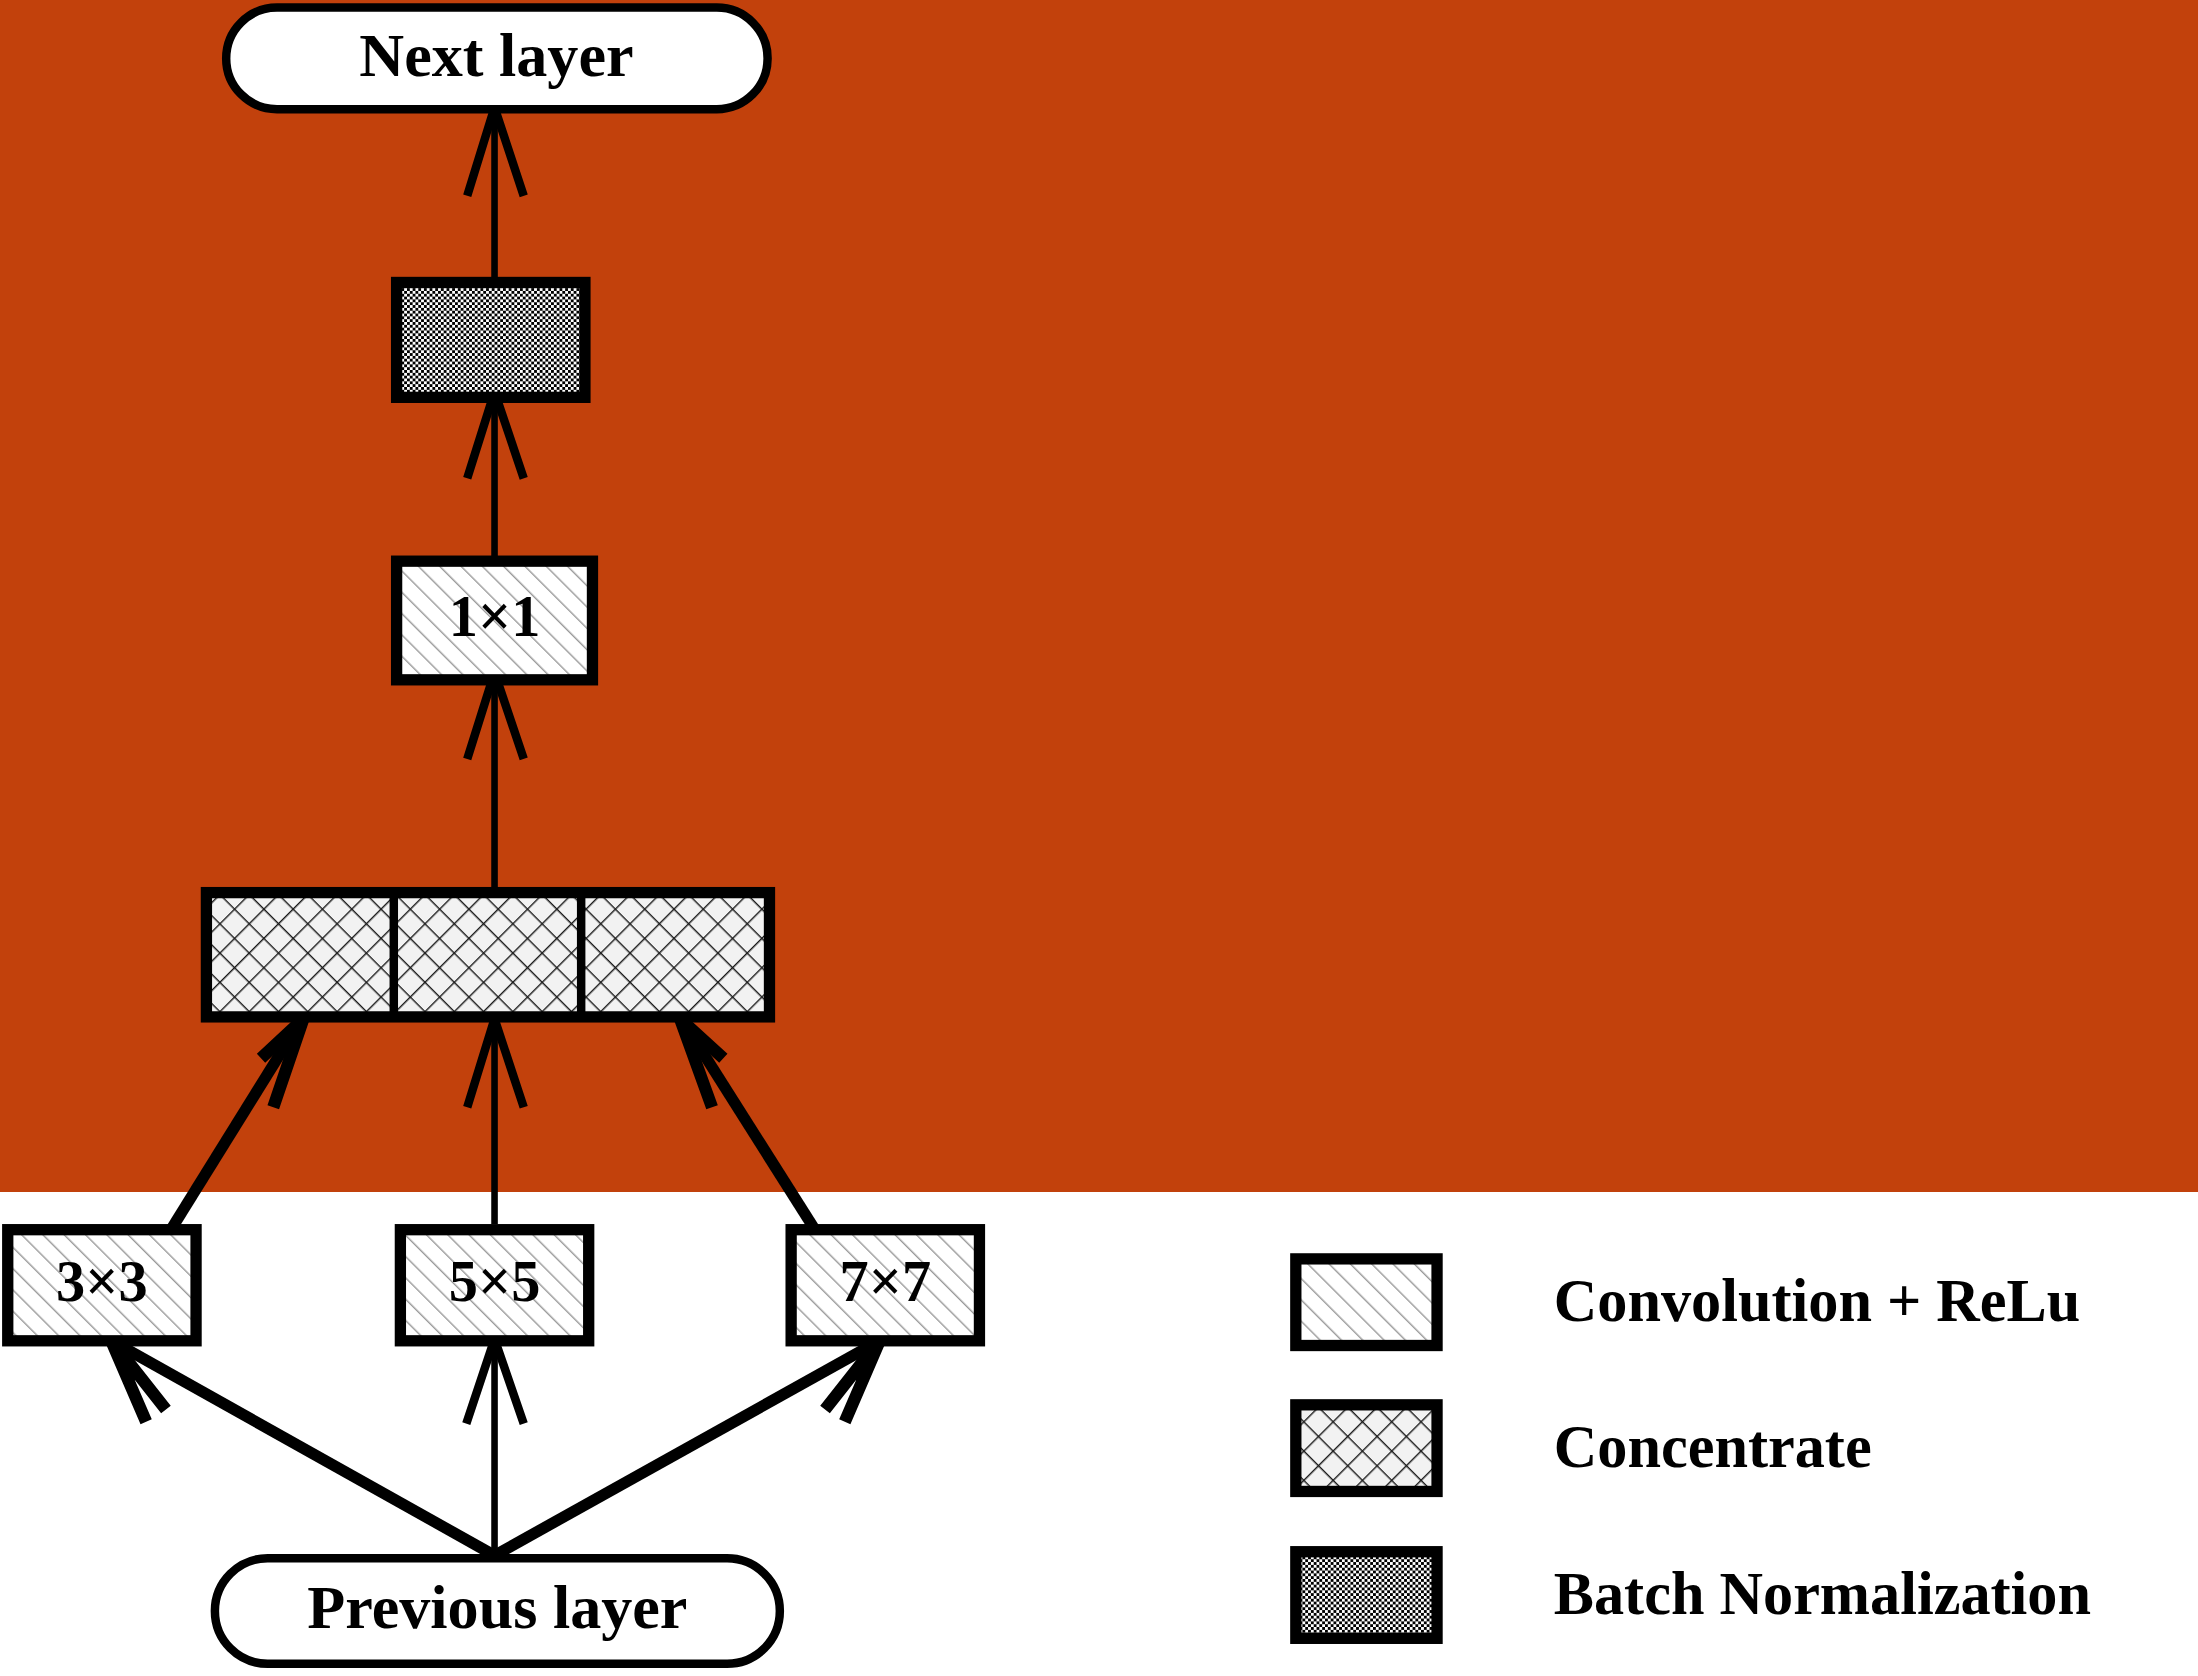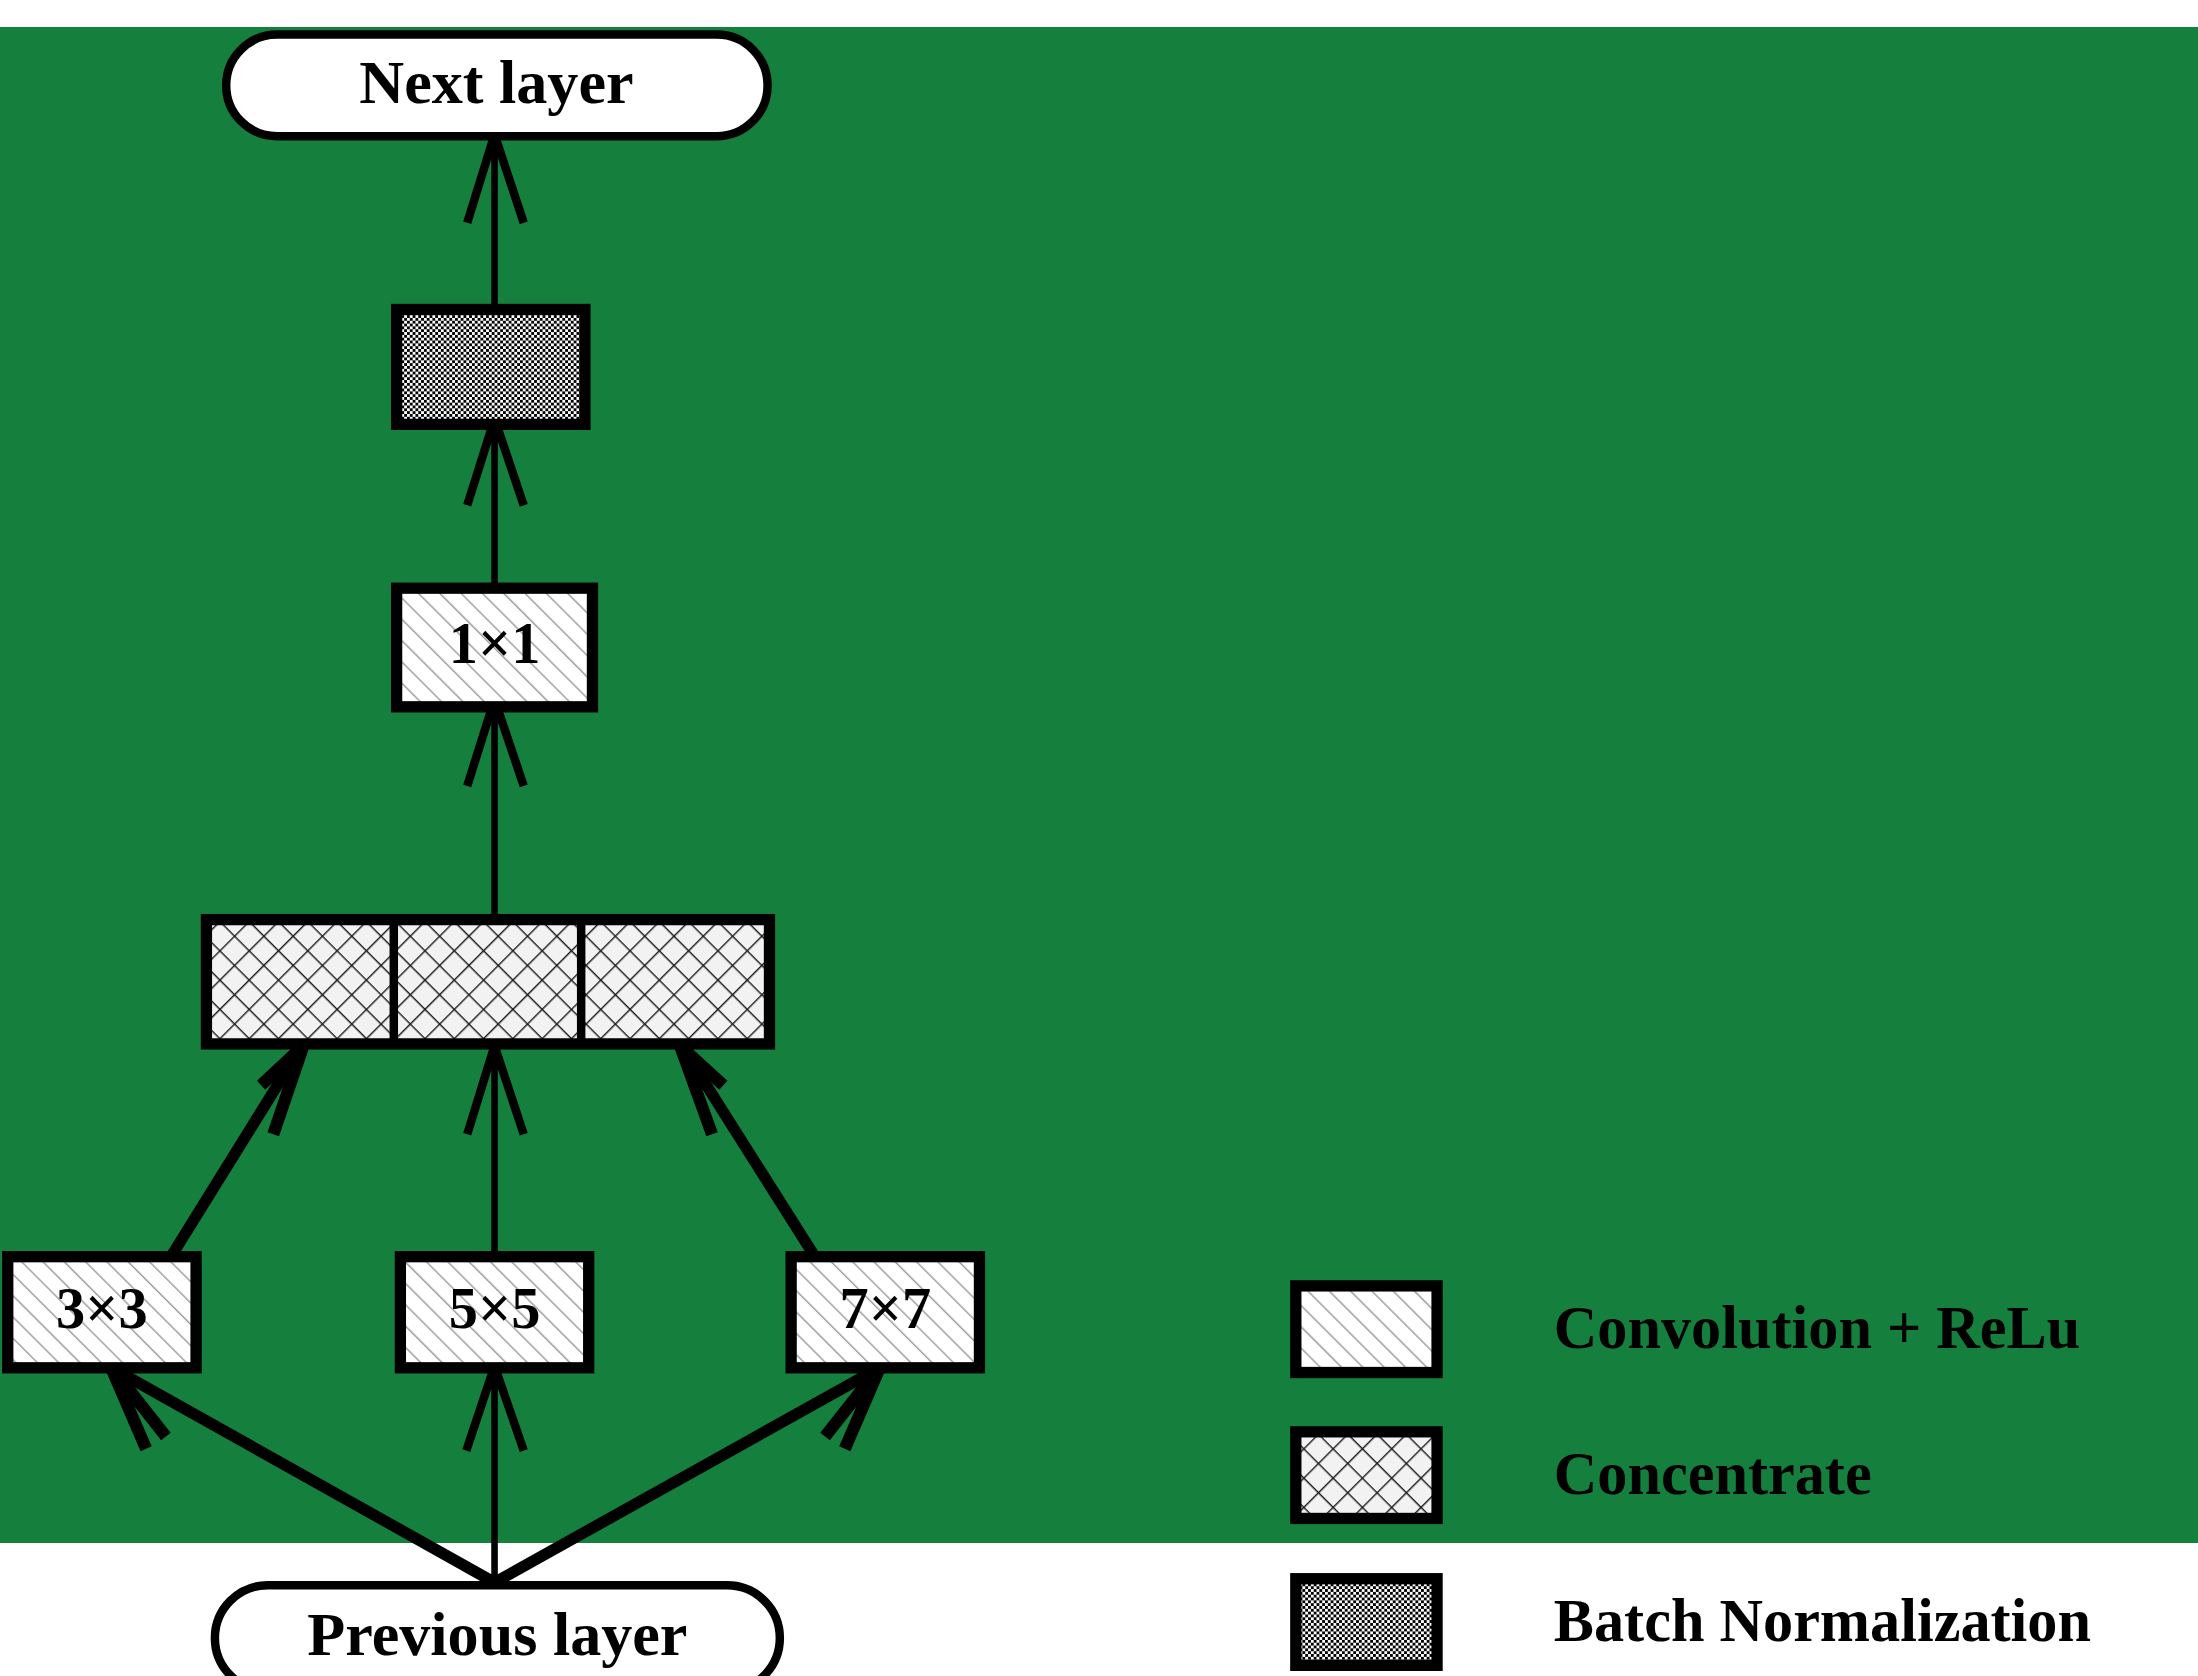--- a/index.html
+++ b/index.html
@@ -9,23 +9,22 @@
   }
   body {
     width: 2199px;
     height: 1676px;
     overflow: hidden;
     font-family: "Liberation Serif", "DejaVu Serif", serif;
   }
   #diagram-root {
     position: relative;
     width: 2199px;
-    height: 1516px;
-    background: #15803d;
-    margin-top: 27px;
+    height: 1192px;
+    background: #c2410c;
   }
   svg.canvas {
     position: absolute;
     top: 0;
     left: 0;
     width: 2199px;
     height: 1676px;
     display: block;
   }
   .node-text {

